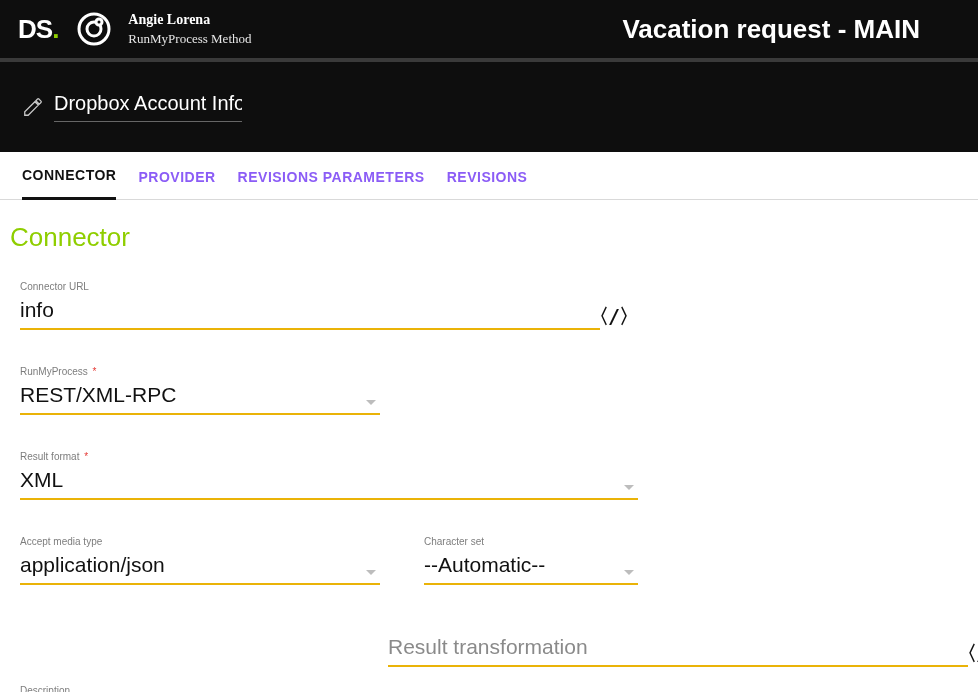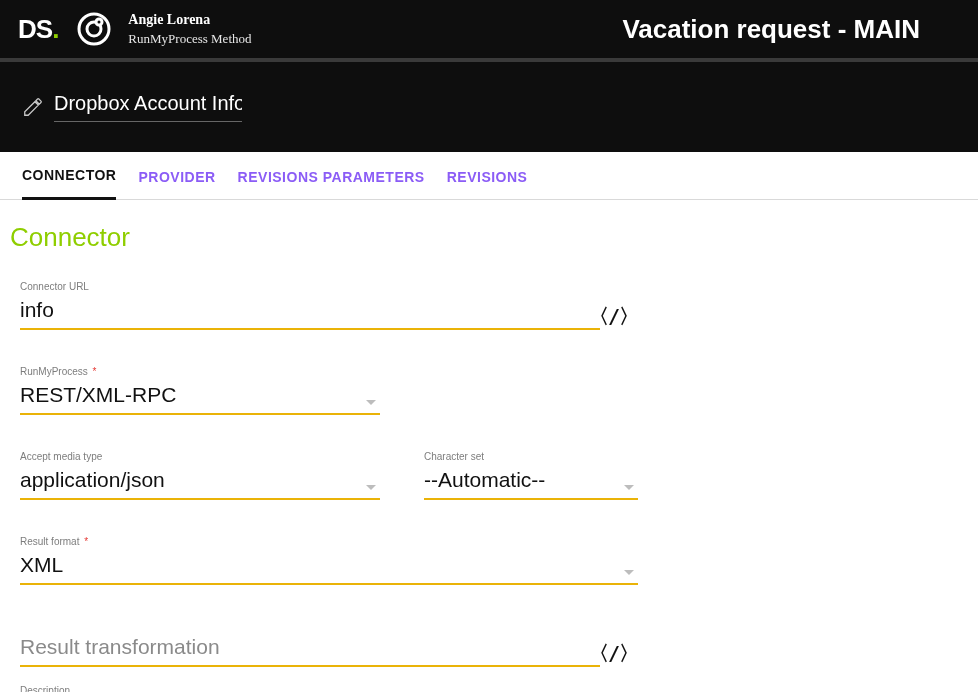--- a/index.html
+++ b/index.html
@@ -186,41 +186,41 @@
 
     <div class="row">
       <div class="field half">
         <label class="flabel"><span>RunMyProcess</span> <span class="req">*</span></label>
         <div class="fvalue">REST/XML-RPC</div>
         <div class="select-caret"></div>
       </div>
     </div>
 
     <div class="row">
+      <div class="field wide">
+        <label class="flabel"><span>Result format</span> <span class="req">*</span></label>
+        <div class="fvalue">XML</div>
+        <div class="select-caret"></div>
+      </div>
+    </div>
+
+    <div class="row">
       <div class="field half">
         <label class="flabel">Accept media type</label>
         <div class="fvalue">application/json</div>
         <div class="select-caret"></div>
       </div>
       <div class="field half2">
         <label class="flabel">Character set</label>
         <div class="fvalue">--Automatic--</div>
         <div class="select-caret"></div>
       </div>
     </div>
 
-    <div class="row">
-      <div class="field wide">
-        <label class="flabel"><span>Result format</span> <span class="req">*</span></label>
-        <div class="fvalue">XML</div>
-        <div class="select-caret"></div>
-      </div>
-    </div>
-
-    <div class="row" style="margin-bottom:18px;">
+    <div class="row" style="margin-bottom:18px;justify-content:flex-end;">
       <div class="field full">
         <div class="fvalue placeholder" style="padding-top:14px;">Result transformation</div>
         <span class="code-icon">〈/〉</span>
       </div>
     </div>
 
     <div class="row">
       <div class="field full">
         <label class="flabel">Description</label>
       </div>

